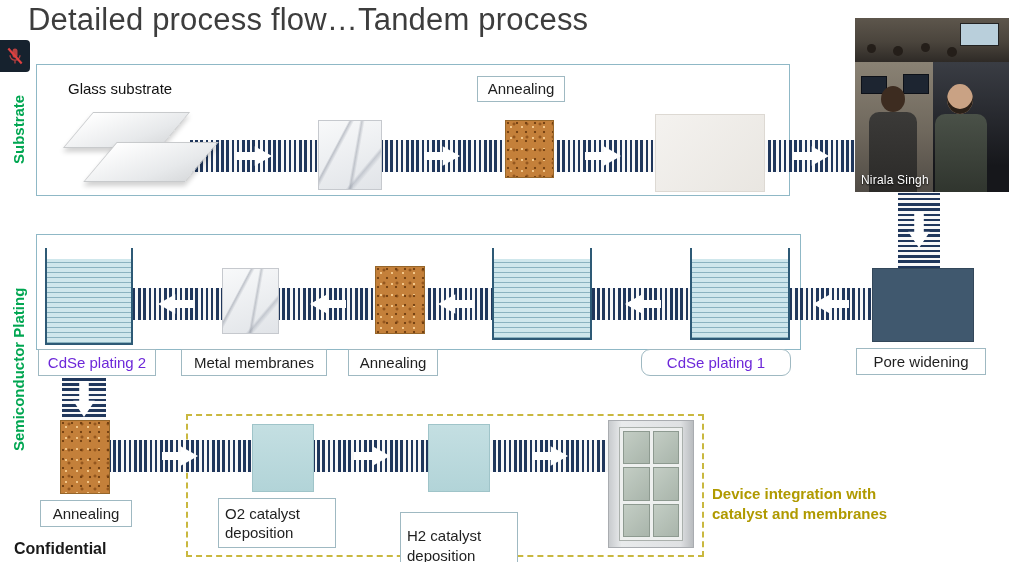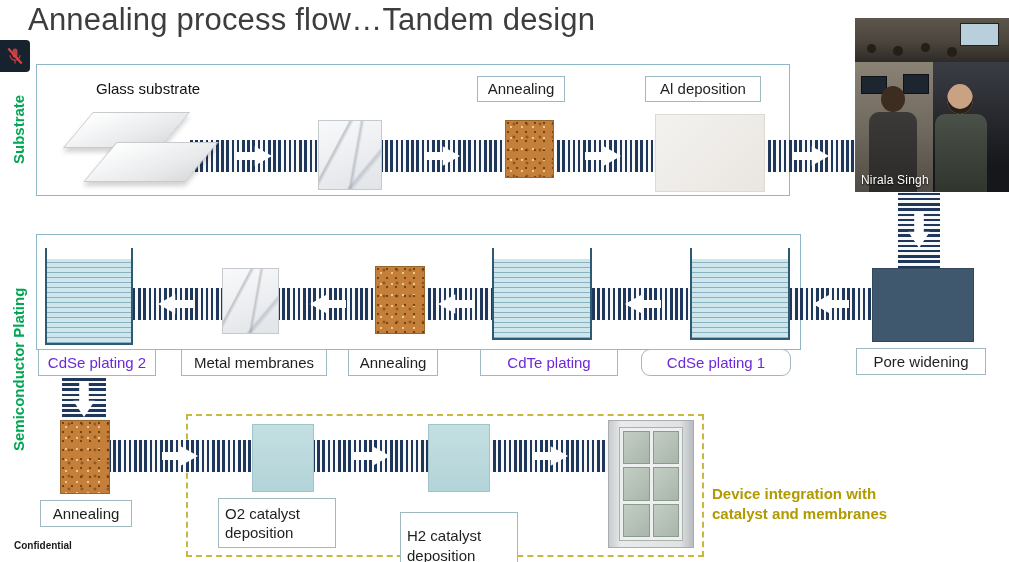--- a/index.html
+++ b/index.html
@@ -1,38 +1,38 @@
 <!DOCTYPE html>
 <html><head>
 <meta charset="utf-8">
 <style>
   html,body{margin:0;padding:0;background:#888;}
   .stage{
     position:relative;width:1009px;height:562px;background:#ffffff;overflow:hidden;
     font-family:"Liberation Sans", sans-serif;
   }
   .title{position:absolute;left:28px;top:2px;font-size:31px;color:#3d3d3d;letter-spacing:.2px;}
-  .confidential{position:absolute;left:14px;top:540px;font-size:10px;font-weight:bold;color:#1a1a1a;}
+  .confidential{position:absolute;left:14px;top:540px;font-size:16px;font-weight:bold;color:#1a1a1a;}
 
   
   .frame{position:absolute;border:1px solid #8fb8c6;background:transparent;}
   .frame.dashed{border:2px dashed #c9b83f;}
 
   
   .vlabel{position:absolute;color:#00A651;font-size:15px;font-weight:600;
     writing-mode:vertical-rl;transform:rotate(180deg);
     display:flex;align-items:center;justify-content:center;width:20px;white-space:nowrap;}
 
   
   .lbl{position:absolute;background:#fff;border:1px solid #9fb9c2;color:#1f1f1f;
     font-size:15px;display:flex;align-items:center;justify-content:center;text-align:center;
     padding:2px 6px;box-sizing:border-box;line-height:1.3;}
   .lbl.red{color:#6d28d9;}
   .lbl.two-line{justify-content:flex-start;text-align:left;align-items:center;}
-  .plain-lbl{position:absolute;color:#111;font-size:15px;margin-left:28px;}
+  .plain-lbl{position:absolute;color:#111;font-size:15px;}
 
   
   .belt-h{position:absolute;height:32px;
     background:repeating-linear-gradient(90deg,#20375c 0 2.5px,#f8f8f8 2.5px 5.2px);}
   .belt-v{position:absolute;width:42px;
     background:repeating-linear-gradient(180deg,#20375c 0 2.5px,#f8f8f8 2.5px 5.2px);}
 
   
   .arr{position:absolute;background:#ffffff;filter:drop-shadow(0 0 1px rgba(70,70,70,.95));}
   .arr.right{width:36px;height:22px;
@@ -98,40 +98,39 @@
   .person-head{position:absolute;border-radius:50%;}
   .person-body{position:absolute;border-radius:10px 10px 0 0;}
   .cam-name{position:absolute;left:6px;bottom:5px;color:#fff;font-size:12px;
     text-shadow:0 1px 2px #000;letter-spacing:.2px;}
 </style>
 </head>
 <body>
 
 <div class="stage">
 
-  <div class="title">Annealing process flow…Tandem design</div>
+  <div class="title">Detailed process flow…Tandem process</div>
   <div class="confidential">Confidential</div>
 
   <div class="mic-box">
     <svg viewBox="0 0 24 24" width="20" height="20">
       <rect x="9" y="3" width="6" height="11" rx="3" fill="#b84040"></rect>
       <path d="M6 11 a6 6 0 0 0 12 0" stroke="#b84040" fill="none" stroke-width="1.6"></path>
       <line x1="12" y1="17" x2="12" y2="21" stroke="#b84040" stroke-width="1.6"></line>
       <line x1="4" y1="3" x2="20" y2="21" stroke="#e04040" stroke-width="2.6"></line>
     </svg>
   </div>
 
   <div class="vlabel" style="left:8px;top:64px;height:130px;">Substrate</div>
   <div class="vlabel" style="left:8px;top:238px;height:262px;">Semiconductor Plating</div>
 
   <div class="frame" style="left:36px;top:64px;width:752px;height:130px;"></div>
 
   <div class="plain-lbl" style="left:68px;top:80px;">Glass substrate</div>
   <div class="lbl" style="left:477px;top:76px;width:88px;height:26px;">Annealing</div>
-  <div class="lbl" style="left:645px;top:76px;width:116px;height:26px;">Al deposition</div>
 
   <div class="belt-h" style="left:190px;top:140px;width:128px;"></div>
   <div class="belt-h" style="left:380px;top:140px;width:125px;"></div>
   <div class="belt-h" style="left:552px;top:140px;width:103px;"></div>
   <div class="belt-h" style="left:763px;top:140px;width:157px;"></div>
   <div class="arr right" style="left:236px;top:145px;"></div>
   <div class="arr right" style="left:424px;top:145px;"></div>
   <div class="arr right" style="left:585px;top:145px;"></div>
   <div class="arr right" style="left:793px;top:145px;"></div>
 
@@ -166,21 +165,20 @@
     <div class="water"></div>
   </div>
   <div class="beaker" style="left:690px;top:248px;width:100px;height:92px;">
     <div class="water"></div>
   </div>
   <div class="poreblock" style="left:872px;top:268px;width:100px;height:72px;"></div>
 
   <div class="lbl red" style="left:38px;top:349px;width:118px;height:27px;">CdSe plating 2</div>
   <div class="lbl" style="left:181px;top:349px;width:146px;height:27px;">Metal membranes</div>
   <div class="lbl" style="left:348px;top:349px;width:90px;height:27px;">Annealing</div>
-  <div class="lbl red" style="left:480px;top:349px;width:138px;height:27px;">CdTe plating</div>
   <div class="lbl red" style="left:641px;top:349px;width:150px;height:27px;border-radius:9px;">CdSe plating 1</div>
   <div class="lbl" style="left:856px;top:348px;width:130px;height:27px;">Pore widening</div>
 
   <div class="belt-v" style="left:62px;top:378px;width:44px;height:42px;"></div>
   <div class="arr down" style="left:72px;top:381px;"></div>
 
   <div class="frame dashed" style="left:186px;top:414px;width:514px;height:139px;"></div>
 
   <div class="belt-h" style="left:108px;top:440px;width:144px;"></div>
   <div class="belt-h" style="left:312px;top:440px;width:116px;"></div>

